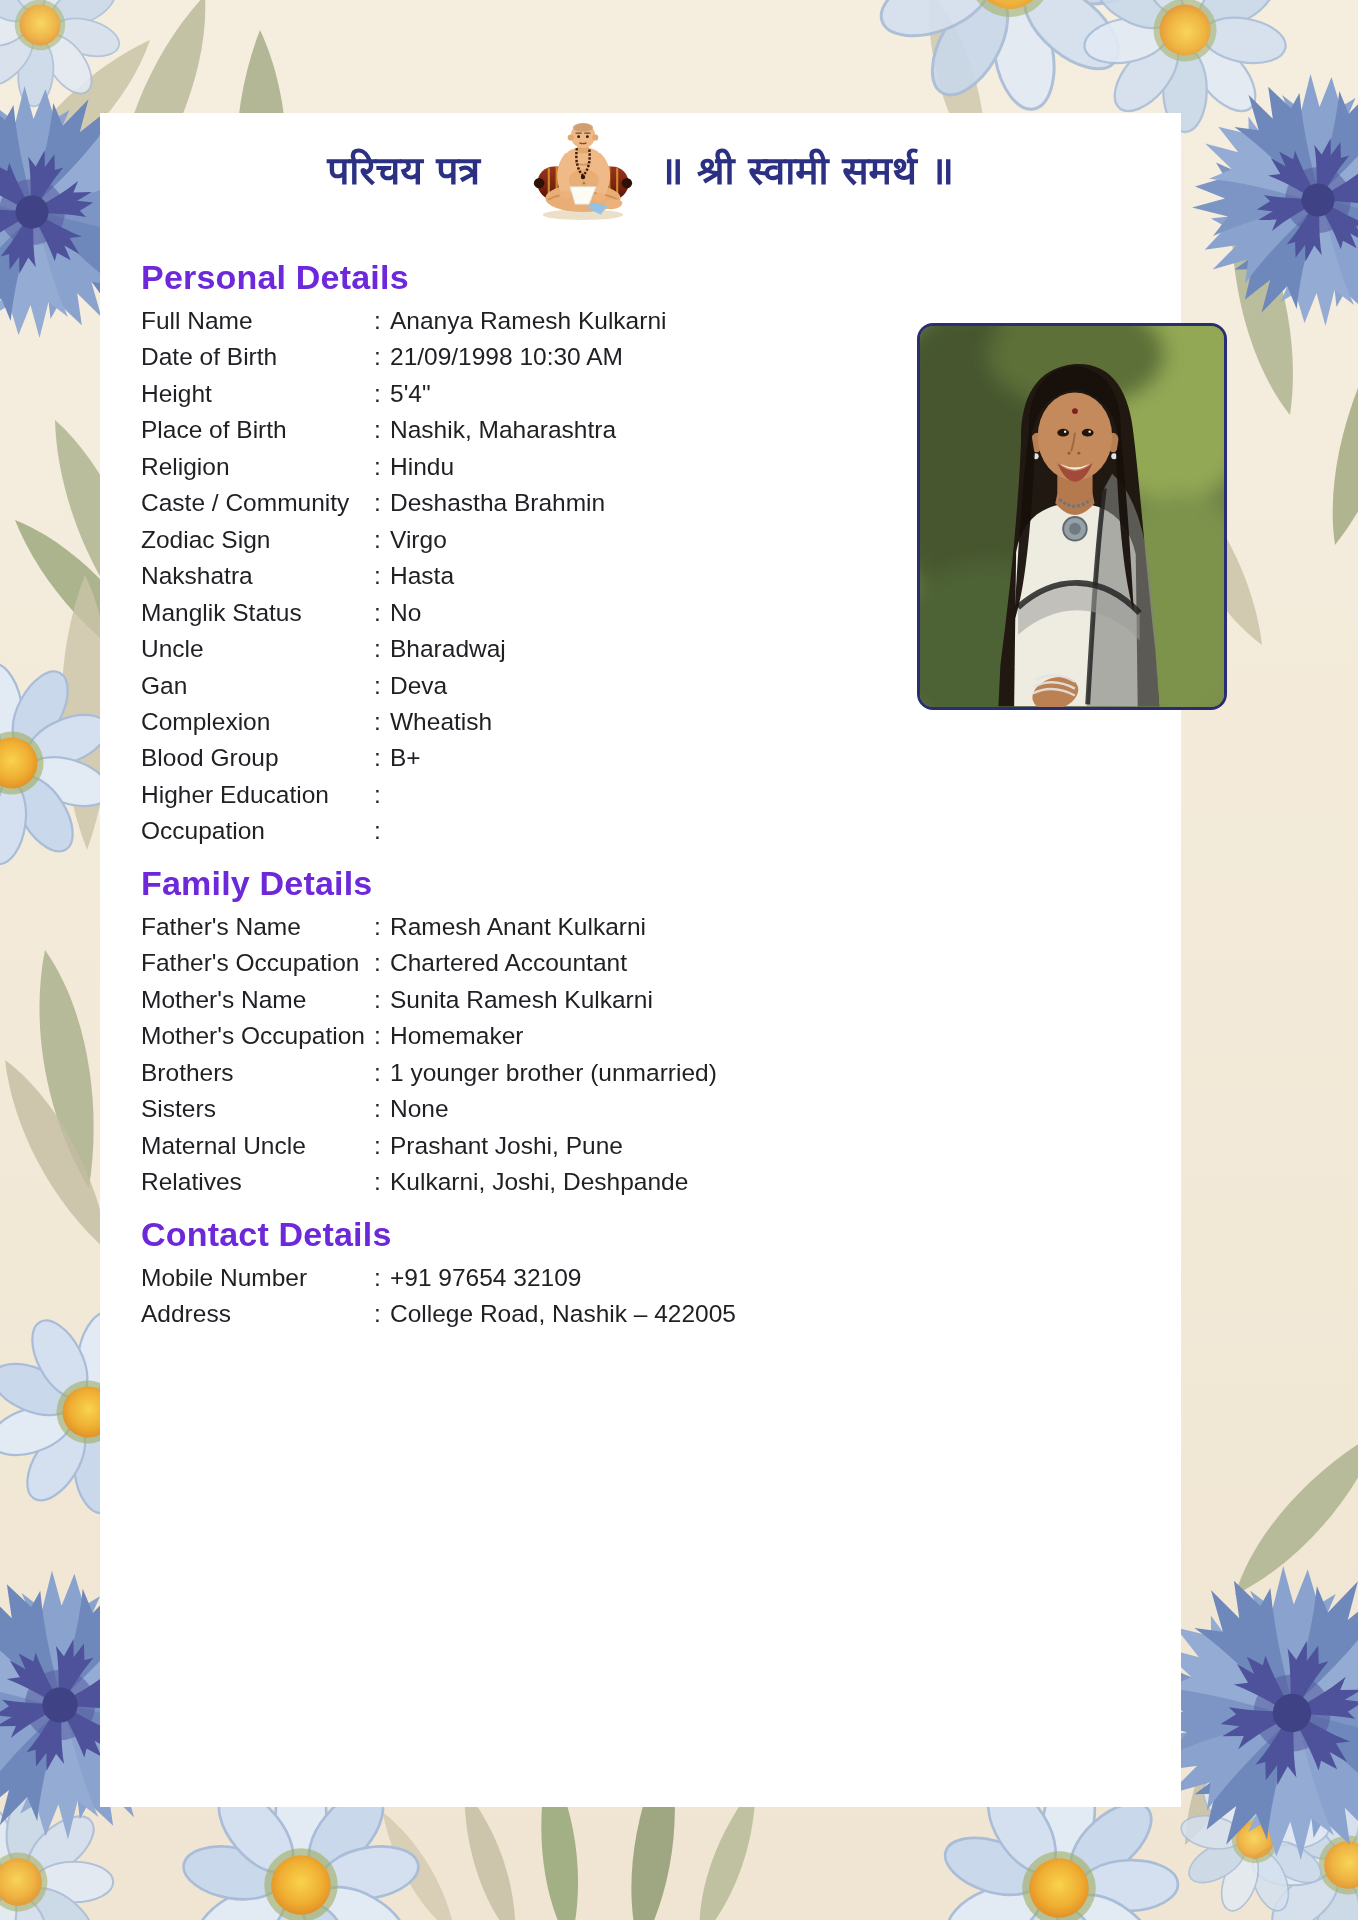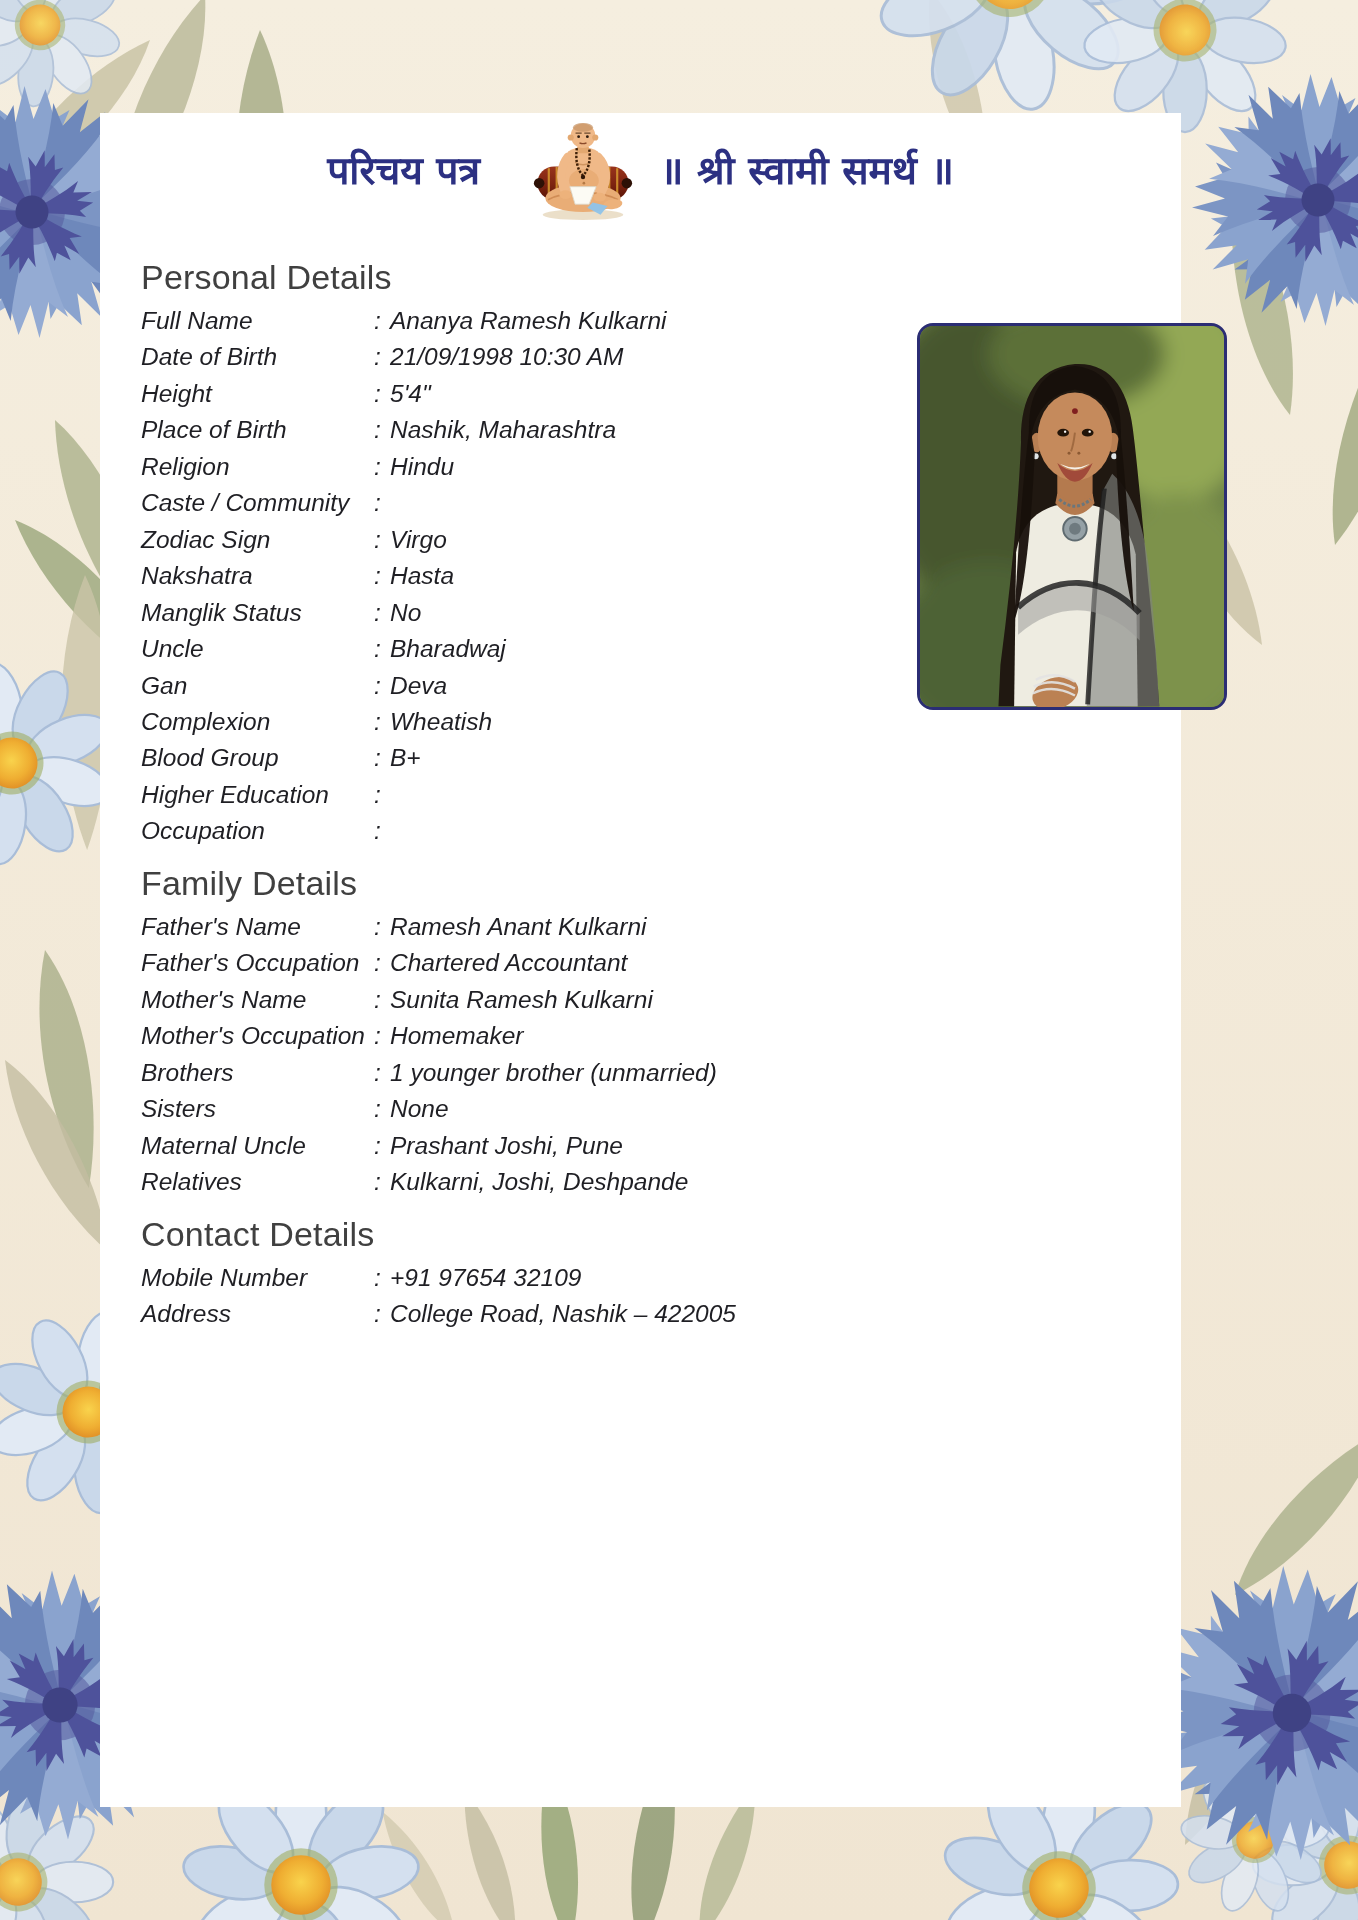--- a/index.html
+++ b/index.html
@@ -5,29 +5,29 @@
   html,body{margin:0;padding:0;background:#d9d2c2;}
   .page{position:relative;width:1358px;height:1920px;overflow:hidden;background:#f3ead9;font-family:"Liberation Sans",sans-serif;}
   .bg-art{position:absolute;left:0;top:0;width:1358px;height:1920px;display:block;}
   .card{position:absolute;left:100px;top:113px;width:1081px;height:1694px;background:#ffffff;}
   .hdr{position:absolute;left:0;right:0;top:0;height:110px;display:flex;align-items:center;justify-content:center;}
   .hin{font-family:"DejaVu Sans",sans-serif;font-weight:700;font-size:39px;color:#2c3082;white-space:nowrap;}
   .hin.left{margin-right:46px;}
   .deity{width:114px;height:110px;flex:none;margin-top:4px;}
   .deity svg{display:block;width:100%;height:100%;}
   .hin.right{margin-left:20px;}
-  .sec{position:absolute;left:41px;margin:0;font-size:34px;line-height:42px;font-weight:400;color:#404040;letter-spacing:.2px;}
+  .sec{position:absolute;left:41px;margin:0;font-size:34px;line-height:42px;font-weight:700;color:#6d28d9;letter-spacing:.2px;}
   #sec-personal{top:143px;}
   #sec-family{top:749px;}
   #sec-contact{top:1100px;}
   .rows{position:absolute;left:41px;right:16px;}
   #rows-personal{top:190px;}
   #rows-family{top:796px;}
   #rows-contact{top:1147px;}
-  .row{display:flex;line-height:36.45px;font-size:24.5px;color:#1f1f24;font-style:italic;}
+  .row{display:flex;line-height:36.45px;font-size:24.5px;color:#1f1f24;}
   .lbl{width:233px;flex:none;white-space:nowrap;}
   .colon{width:16px;flex:none;}
   .val{flex:1;white-space:nowrap;}
   .photo{position:absolute;left:817px;top:210px;width:310px;height:387px;box-sizing:border-box;border:3px solid #2b2d74;border-radius:16px;overflow:hidden;background:#66793f;}
   .photo svg{display:block;width:100%;height:100%;}
 </style>
 </head>
 <body>
 
 <div class="page">
@@ -201,20 +201,21 @@
           <span class="val">Nashik, Maharashtra</span>
         </div>
       <div class="row">
           <span class="lbl">Religion</span>
           <span class="colon">:</span>
           <span class="val">Hindu</span>
         </div>
       <div class="row">
           <span class="lbl">Caste / Community</span>
           <span class="colon">:</span>
+          <span class="val">Deshastha Brahmin</span>
         </div>
       <div class="row">
           <span class="lbl">Zodiac Sign</span>
           <span class="colon">:</span>
           <span class="val">Virgo</span>
         </div>
       <div class="row">
           <span class="lbl">Nakshatra</span>
           <span class="colon">:</span>
           <span class="val">Hasta</span>

